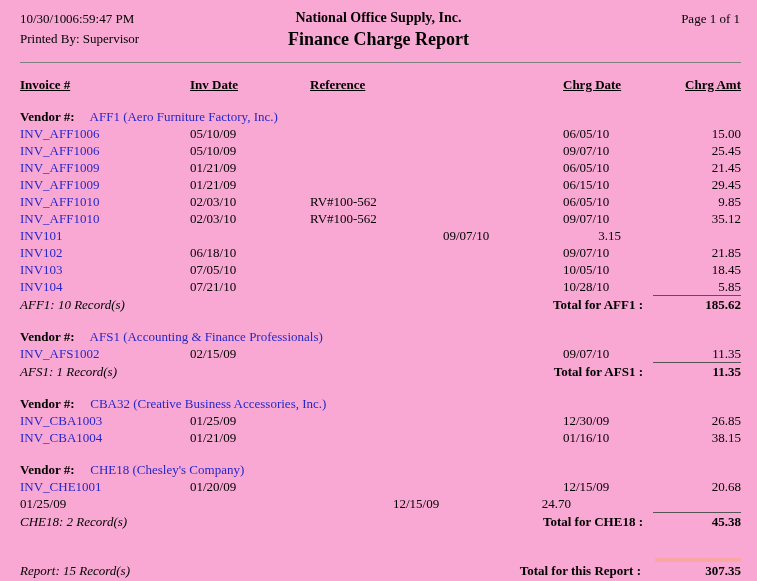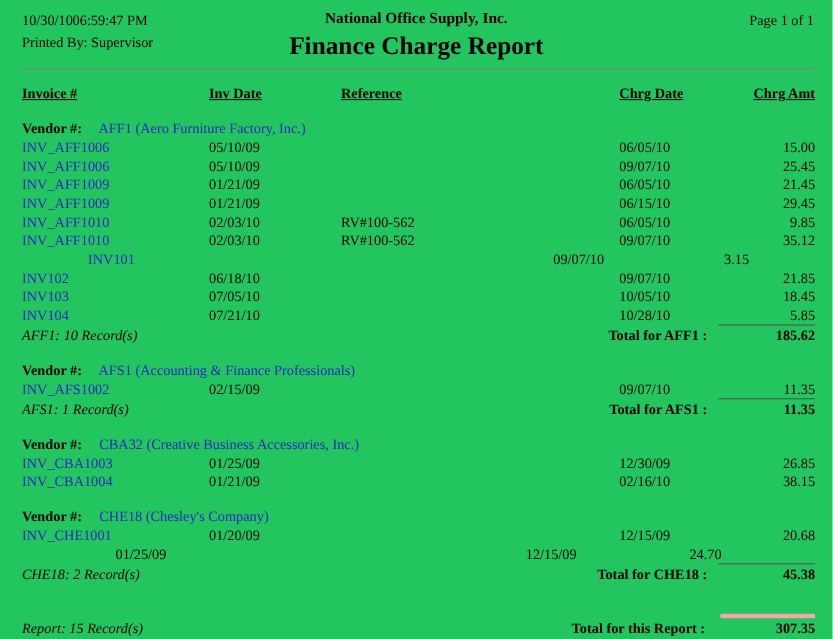--- a/index.html
+++ b/index.html
@@ -1,35 +1,35 @@
 <!DOCTYPE html>
 <html style="--link-blue: #2727C7; --rule-gray: #808080; --total-rule: #555555;"><head>
 <meta charset="utf-8">
 <style>
   html,body{margin:0;padding:0;background:#fff;}
   body{
     width:757px;height:581px;overflow:hidden;
     font-family:"Liberation Serif","DejaVu Serif",serif;
     font-size:13px;color:#000;
   }
-  .page{position:relative;width:757px;height:581px;background:#22c55e;}
+  .page{position:relative;width:757px;height:581px;background:#f9a8d4;}
 
   
   .hdr{position:relative;height:63px;}
   .hdr-date{position:absolute;left:20px;top:11px;}
   .hdr-time{position:absolute;left:66px;top:11px;}
   .hdr-company{position:absolute;left:0;right:0;top:10px;text-align:center;font-weight:bold;font-size:14px;}
   .hdr-page{position:absolute;right:17px;top:11px;}
   .hdr-printedby{position:absolute;left:20px;top:31px;}
-  .hdr-title{position:absolute;left:0;right:0;top:29px;text-align:center;font-weight:bold;font-size:23px;}
+  .hdr-title{position:absolute;left:0;right:0;top:29px;text-align:center;font-weight:bold;font-size:18px;}
   .top-rule{position:absolute;left:20px;right:16px;bottom:0;border-bottom:1px solid var(--rule-gray,#808080);}
 
   
   .content{margin:0 16px 0 20px;} 
-  .cols{display:flex;align-items:baseline;line-height:17px;justify-content:center;}
+  .cols{display:flex;align-items:baseline;line-height:17px;}
   .c1{width:170px;}
   .c2{width:120px;}
   .c3{width:253px;}
   .c4{width:80px;}
   .c5{width:98px;text-align:right;}
 
   .colheader{margin-top:13px;font-weight:bold;}
   .colheader .u{text-decoration:underline;}
 
   .vendor-line{margin-top:15px;line-height:17px;}
@@ -201,21 +201,21 @@
     <span class="c2">01/25/09</span>
     <span class="c3"></span>
     <span class="c4">12/30/09</span>
     <span class="c5">26.85</span>
   </div>
 
   <div class="cols row">
     <span class="c1 link">INV_CBA1004</span>
     <span class="c2">01/21/09</span>
     <span class="c3"></span>
-    <span class="c4">02/16/10</span>
+    <span class="c4">01/16/10</span>
     <span class="c5">38.15</span>
   </div>
 </div>
   </section>
 
   <section class="group">
     <div class="vendor-line">
       <span class="vendor-label">Vendor #:</span>
       <span class="vendor-name link">CHE18 (Chesley's Company)</span>
     </div>

